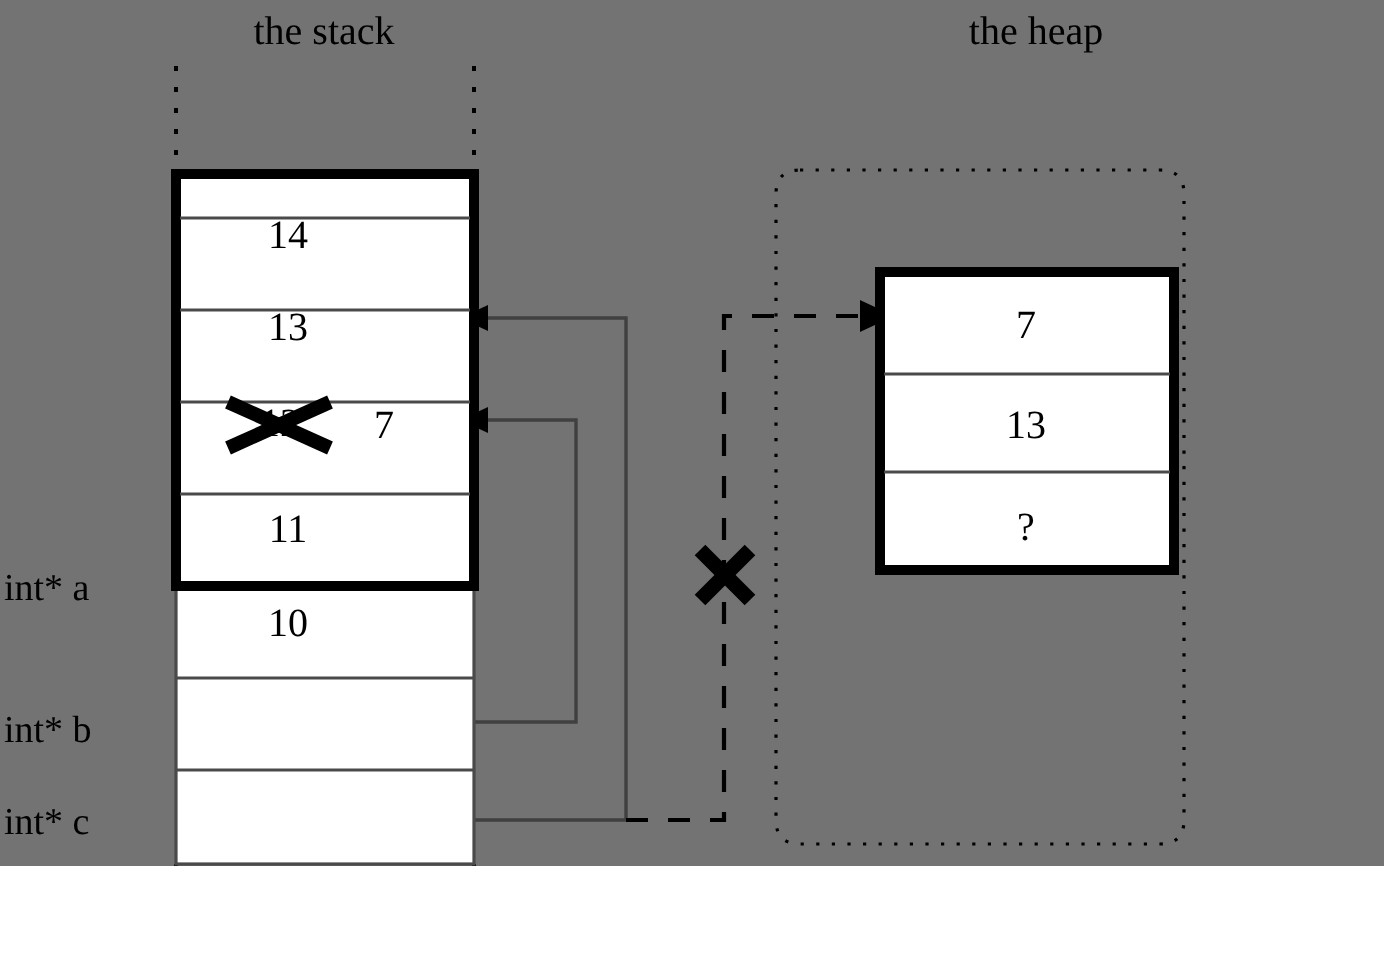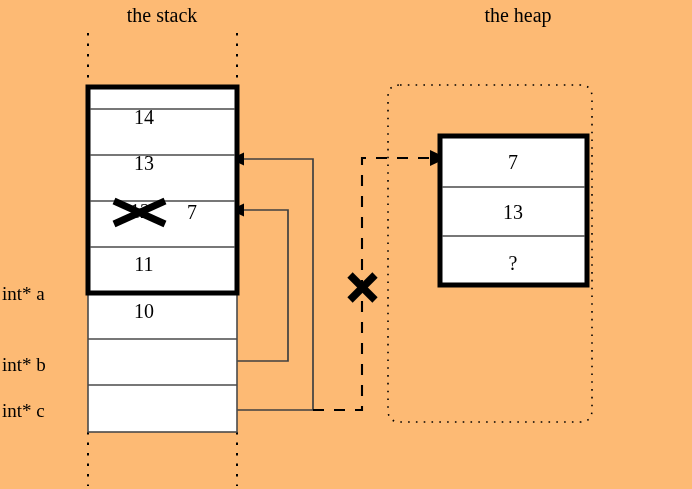--- a/index.html
+++ b/index.html
@@ -3,22 +3,22 @@
 <meta charset="utf-8">
 <style>
   html, body {
     margin: 0;
     padding: 0;
     background: #ffffff;
   }
   #canvas {
     position: relative;
     width: 692px;
-    height: 489px;
-    background: #fdba74;
+    height: 433px;
+    background: #737373;
     font-family: "Liberation Serif", "DejaVu Serif", serif;
     overflow: hidden;
   }
   svg.layer {
     position: absolute;
     left: 0;
     top: 0;
     width: 692px;
     height: 489px;
   }

